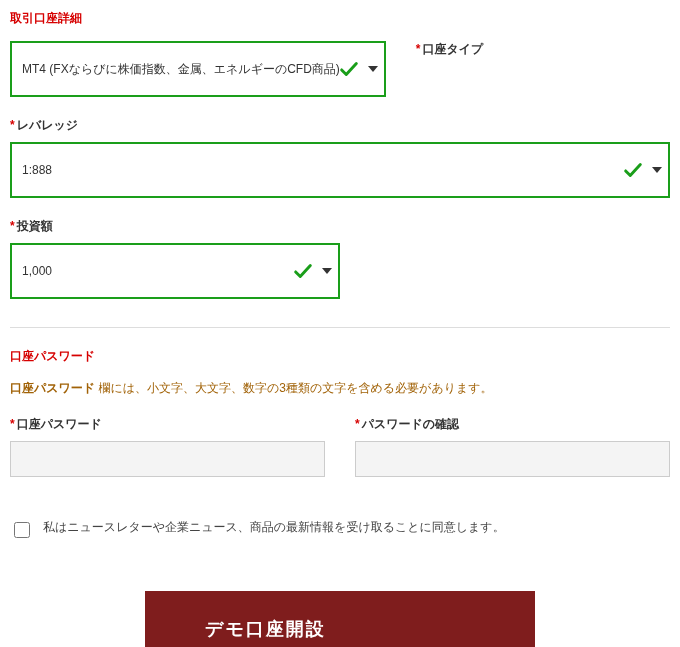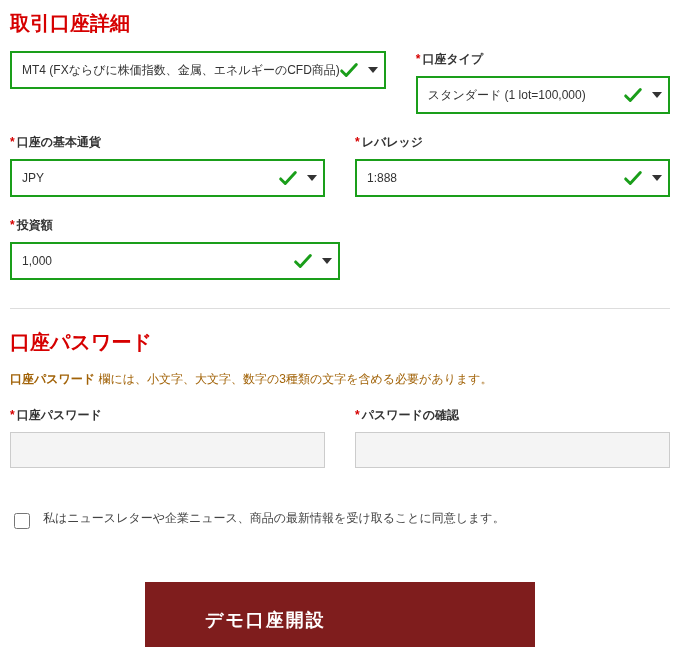--- a/index.html
+++ b/index.html
@@ -8,21 +8,21 @@
     padding: 10px;
     font-family: "Hiragino Kaku Gothic Pro", "Meiryo", sans-serif;
     font-size: 13px;
     color: #333;
     background: #fff;
     width: 680px;
   }
   .section-title {
     color: #d60000;
     font-weight: bold;
-    font-size: 20px;
+    font-size: 12px;
     margin-bottom: 14px;
   }
   .form-row {
     display: flex;
     gap: 30px;
     margin-bottom: 20px;
   }
   .form-field {
     flex: 1;
   }
@@ -34,21 +34,21 @@
     display: block;
   }
   .req {
     color: #d60000;
     margin-right: 2px;
   }
   .select-wrap {
     position: relative;
     border: 2px solid #1a9e1a;
     background: #fff;
-    height: 38px;
+    height: 56px;
     display: flex;
     align-items: center;
     padding: 0 44px 0 10px;
     font-size: 12px;
     color: #333;
     overflow: hidden;
     cursor: pointer;
     justify-content: center;
   }
   .select-value {
@@ -138,45 +138,24 @@
       <span class="check-icon">
         <svg viewBox="0 0 24 24" fill="none" stroke="currentColor" stroke-width="3.2" stroke-linecap="round" stroke-linejoin="round">
             <polyline points="4 13 9 18 20 6"></polyline>
           </svg>
       </span>
       <span class="caret-icon"></span>
     </div>
   </div>
   <div class="form-field">
     <span class="label"><span class="req">*</span><span>口座タイプ</span></span>
-    <div class="select-wrap">
-      <span class="select-value">スタンダード (1 lot=100,000)</span>
-      <span class="check-icon">
-        <svg viewBox="0 0 24 24" fill="none" stroke="currentColor" stroke-width="3.2" stroke-linecap="round" stroke-linejoin="round">
-            <polyline points="4 13 9 18 20 6"></polyline>
-          </svg>
-      </span>
-      <span class="caret-icon"></span>
-    </div>
-  </div>
-</div>
-
-<div class="form-row">
-  <div class="form-field">
-    <span class="label"><span class="req">*</span><span>口座の基本通貨</span></span>
-    <div class="select-wrap">
-      <span class="select-value">JPY</span>
-      <span class="check-icon">
-        <svg viewBox="0 0 24 24" fill="none" stroke="currentColor" stroke-width="3.2" stroke-linecap="round" stroke-linejoin="round">
-            <polyline points="4 13 9 18 20 6"></polyline>
-          </svg>
-      </span>
-      <span class="caret-icon"></span>
-    </div>
-  </div>
+  </div>
+</div>
+
+<div class="form-row">
   <div class="form-field">
     <span class="label"><span class="req">*</span><span>レバレッジ</span></span>
     <div class="select-wrap">
       <span class="select-value">1:888</span>
       <span class="check-icon">
         <svg viewBox="0 0 24 24" fill="none" stroke="currentColor" stroke-width="3.2" stroke-linecap="round" stroke-linejoin="round">
             <polyline points="4 13 9 18 20 6"></polyline>
           </svg>
       </span>
       <span class="caret-icon"></span>

